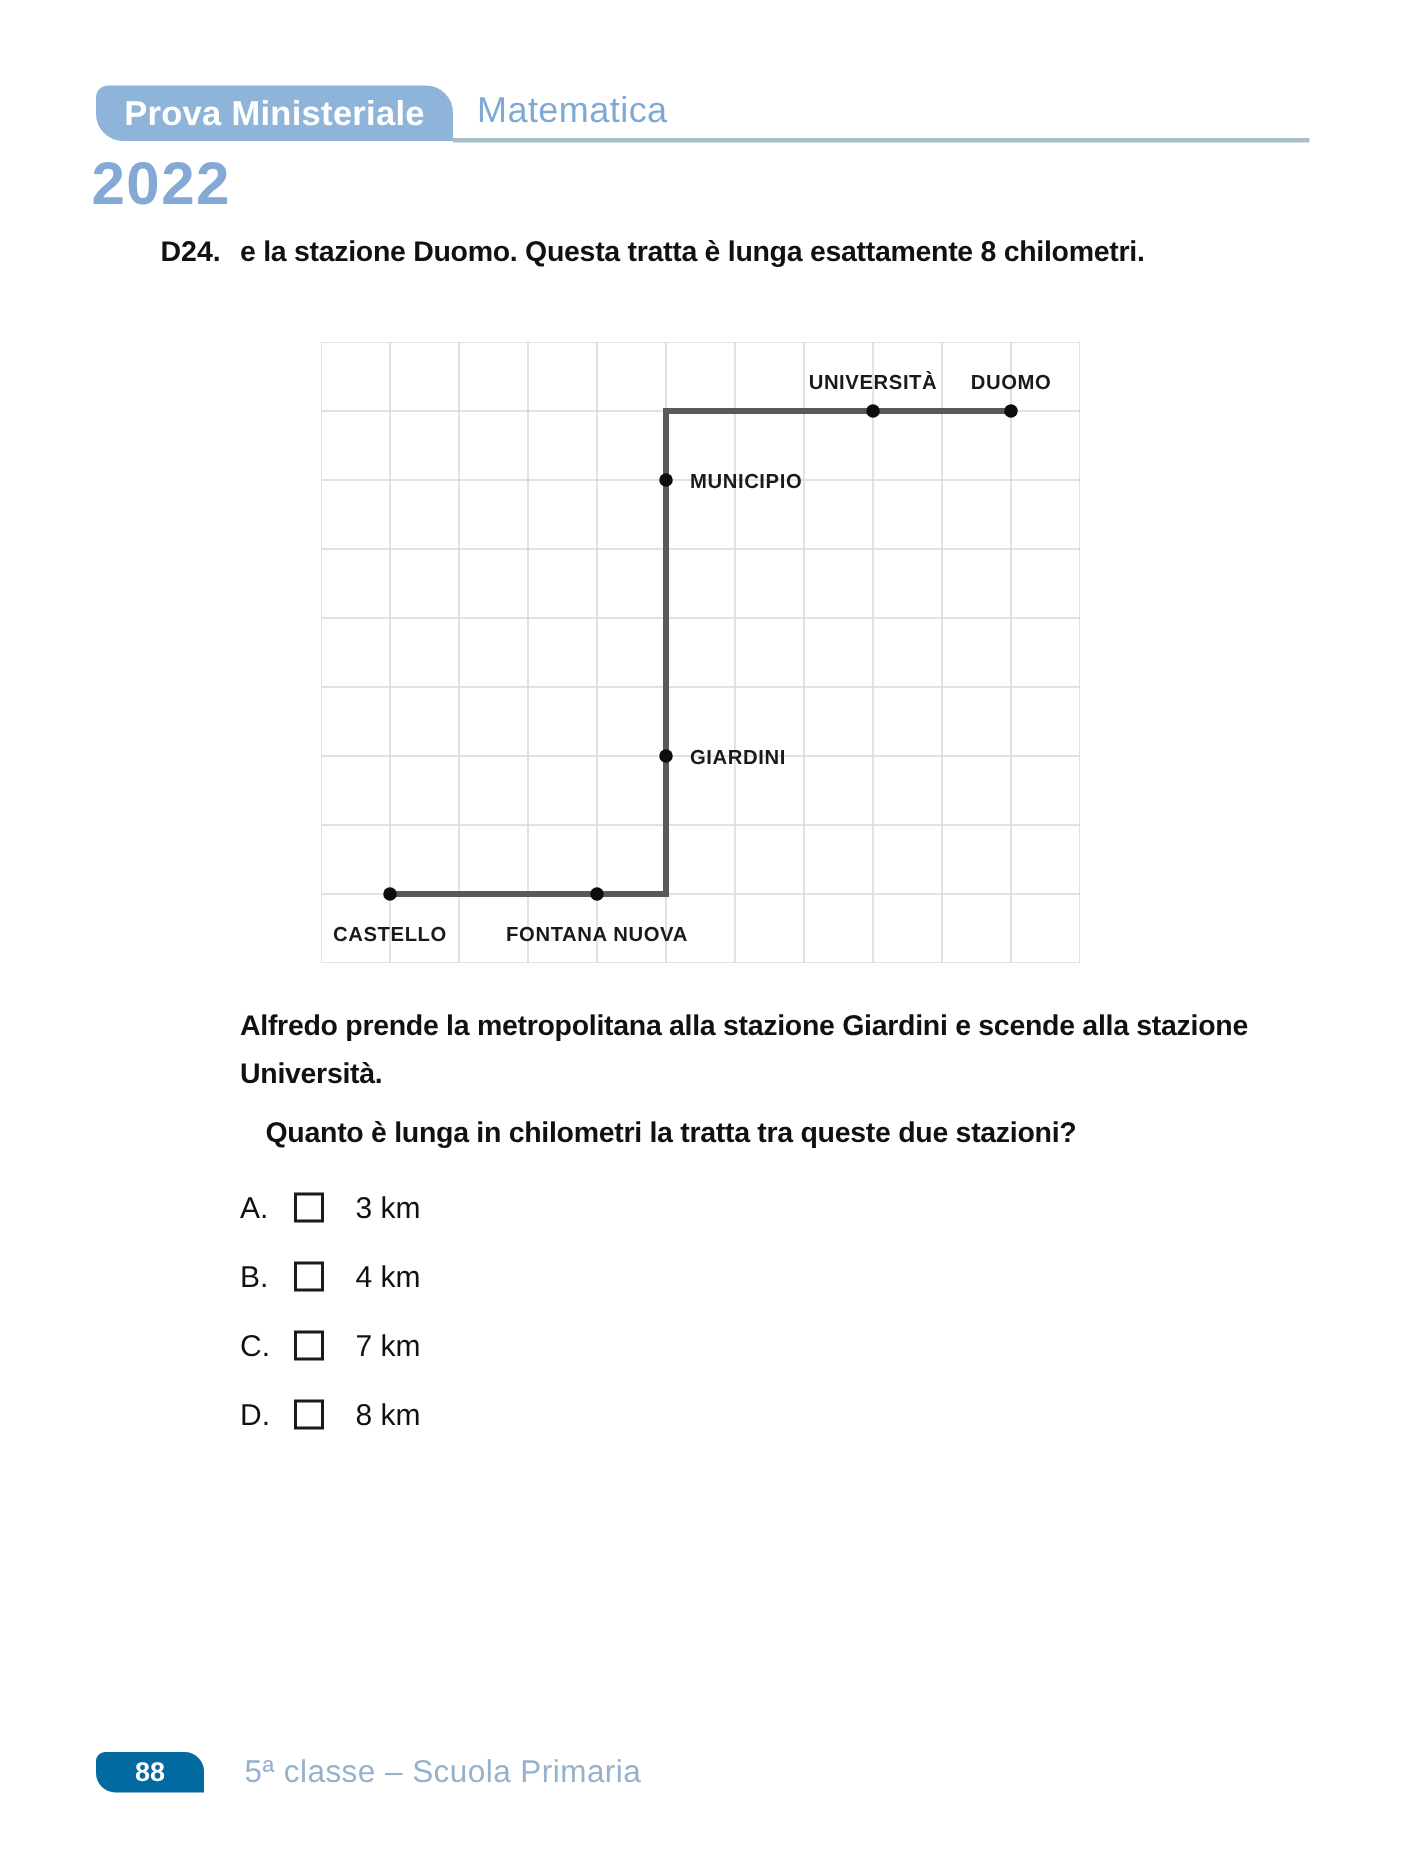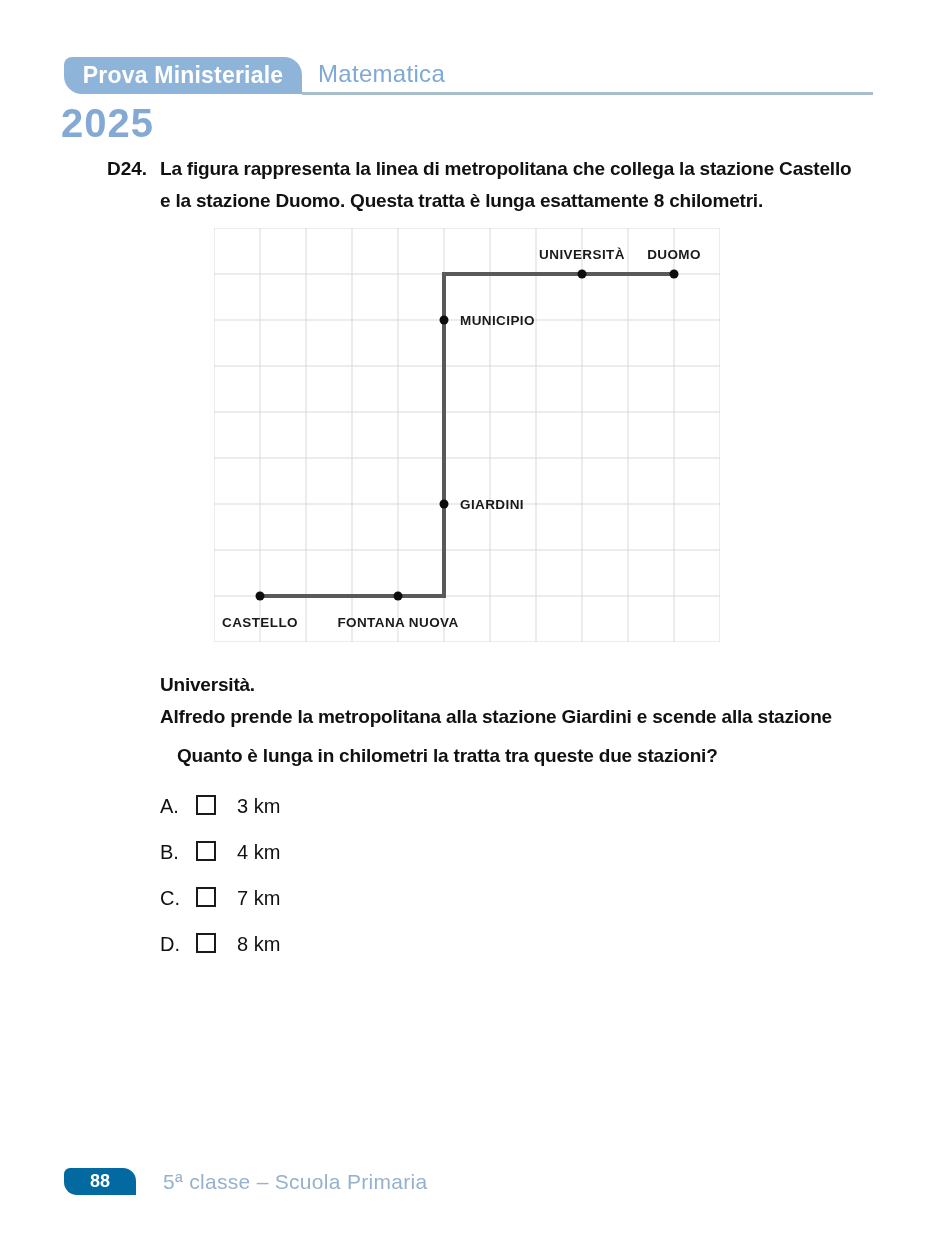--- a/index.html
+++ b/index.html
@@ -96,25 +96,24 @@
 </head>
 <body>
 
 <div class="page">
 
   <div class="header-tab">
     <span>Prova Ministeriale</span>
   </div>
   <div class="header-subject">Matematica</div>
   <div class="header-rule"></div>
-  <div class="header-year">2025</div>
+  <div class="header-year">2022</div>
 
   <div class="q-number">D24.</div>
   <div class="q-intro">
-    <div>La figura rappresenta la linea di metropolitana che collega la stazione Castello</div>
     <div>e la stazione Duomo. Questa tratta è lunga esattamente 8 chilometri.</div>
   </div>
 
   <div class="figure-wrap">
     <svg xmlns="http://www.w3.org/2000/svg" width="506" height="414" viewBox="0 0 506 414">
         <line x1="0" y1="0" x2="0" y2="414" stroke="#d9d9d9" stroke-width="1"></line>
         <line x1="46" y1="0" x2="46" y2="414" stroke="#d9d9d9" stroke-width="1"></line>
         <line x1="92" y1="0" x2="92" y2="414" stroke="#d9d9d9" stroke-width="1"></line>
         <line x1="138" y1="0" x2="138" y2="414" stroke="#d9d9d9" stroke-width="1"></line>
         <line x1="184" y1="0" x2="184" y2="414" stroke="#d9d9d9" stroke-width="1"></line>
@@ -145,22 +144,22 @@
         <circle cx="230" cy="92" r="4.5" fill="#0d0d0d"></circle>
         <text x="246" y="97" text-anchor="start" fill="#1a1a1a" font-family="&quot;Liberation Sans&quot;, sans-serif" font-size="13.5" font-weight="700" letter-spacing="0.4">MUNICIPIO</text>
         <circle cx="368" cy="46" r="4.5" fill="#0d0d0d"></circle>
         <text x="368" y="31" text-anchor="middle" fill="#1a1a1a" font-family="&quot;Liberation Sans&quot;, sans-serif" font-size="13.5" font-weight="700" letter-spacing="0.4">UNIVERSITÀ</text>
         <circle cx="460" cy="46" r="4.5" fill="#0d0d0d"></circle>
         <text x="460" y="31" text-anchor="middle" fill="#1a1a1a" font-family="&quot;Liberation Sans&quot;, sans-serif" font-size="13.5" font-weight="700" letter-spacing="0.4">DUOMO</text>
       </svg>
   </div>
 
   <div class="q-body">
+    <div>Alfredo prende la metropolitana alla stazione Giardini e scende alla stazione</div>
     <div>Università.</div>
-    <div>Alfredo prende la metropolitana alla stazione Giardini e scende alla stazione</div>
   </div>
   <div class="q-prompt">Quanto è lunga in chilometri la tratta tra queste due stazioni?</div>
 
   <div class="options">
     <div class="option-row">
       <span class="option-letter">A.</span>
       <span class="option-checkbox"></span>
       <span class="option-value">3 km</span>
     </div>
     <div class="option-row">

